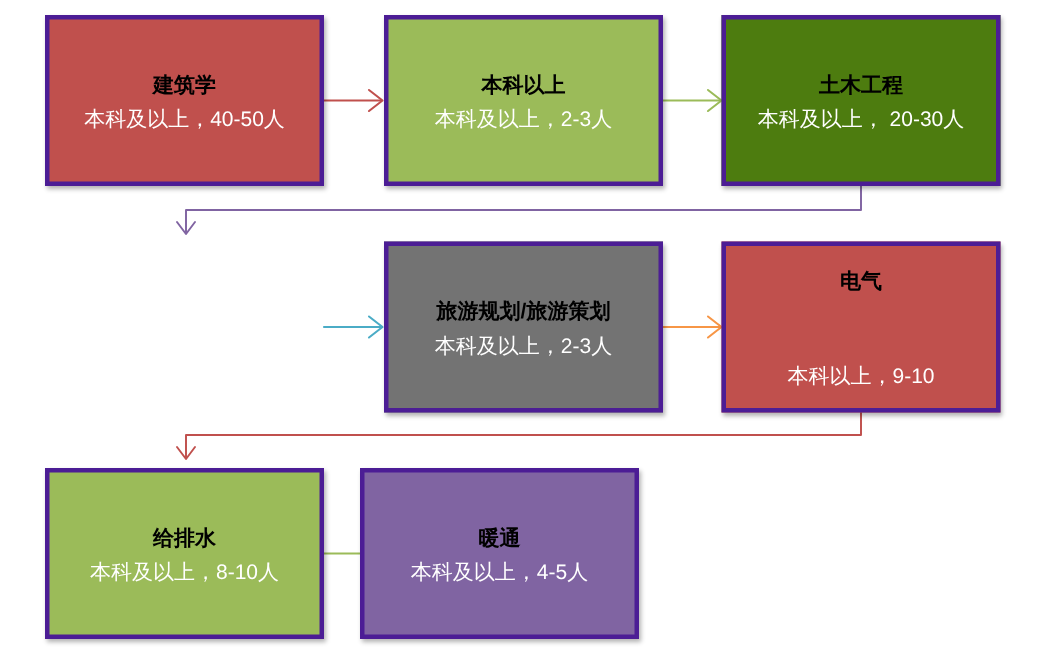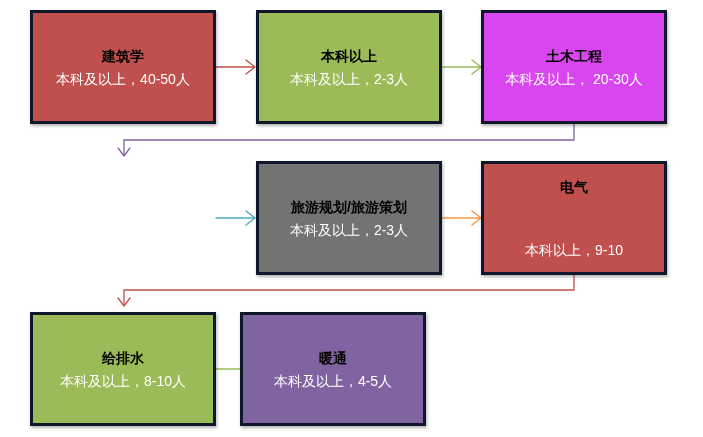--- a/index.html
+++ b/index.html
@@ -19,21 +19,21 @@
     position: absolute;
     left: 0;
     top: 0;
     z-index: 1;
     pointer-events: none;
   }
   .node {
     position: absolute;
     width: 180px;
     height: 108px;
-    border: 3px solid #0f172a;
+    border: 3px solid #4c1d95;
     box-shadow: 1px 2px 3px rgba(0,0,0,0.30);
     display: flex;
     flex-direction: column;
     align-items: center;
     justify-content: center;
     text-align: center;
     z-index: 2;
   }
   .node-title {
     font-size: 14px;
@@ -105,21 +105,21 @@
   <div class="node r1c1" style="background-color: rgb(192, 80, 77);">
     <div class="node-title">建筑学</div>
     <div class="node-subtitle">本科及以上，40-50人</div>
   </div>
 
   <div class="node r1c2" style="background-color: rgb(155, 187, 89);">
     <div class="node-title">本科以上</div>
     <div class="node-subtitle">本科及以上，2-3人</div>
   </div>
 
-  <div class="node r1c3" style="background-color: #d946ef;">
+  <div class="node r1c3" style="background-color: #4d7c0f;">
     <div class="node-title">土木工程</div>
     <div class="node-subtitle">本科及以上， 20-30人</div>
   </div>
 
 
   <div class="node r2c2" style="background-color: #737373;">
     <div class="node-title">旅游规划/旅游策划</div>
     <div class="node-subtitle">本科及以上，2-3人</div>
   </div>
 

